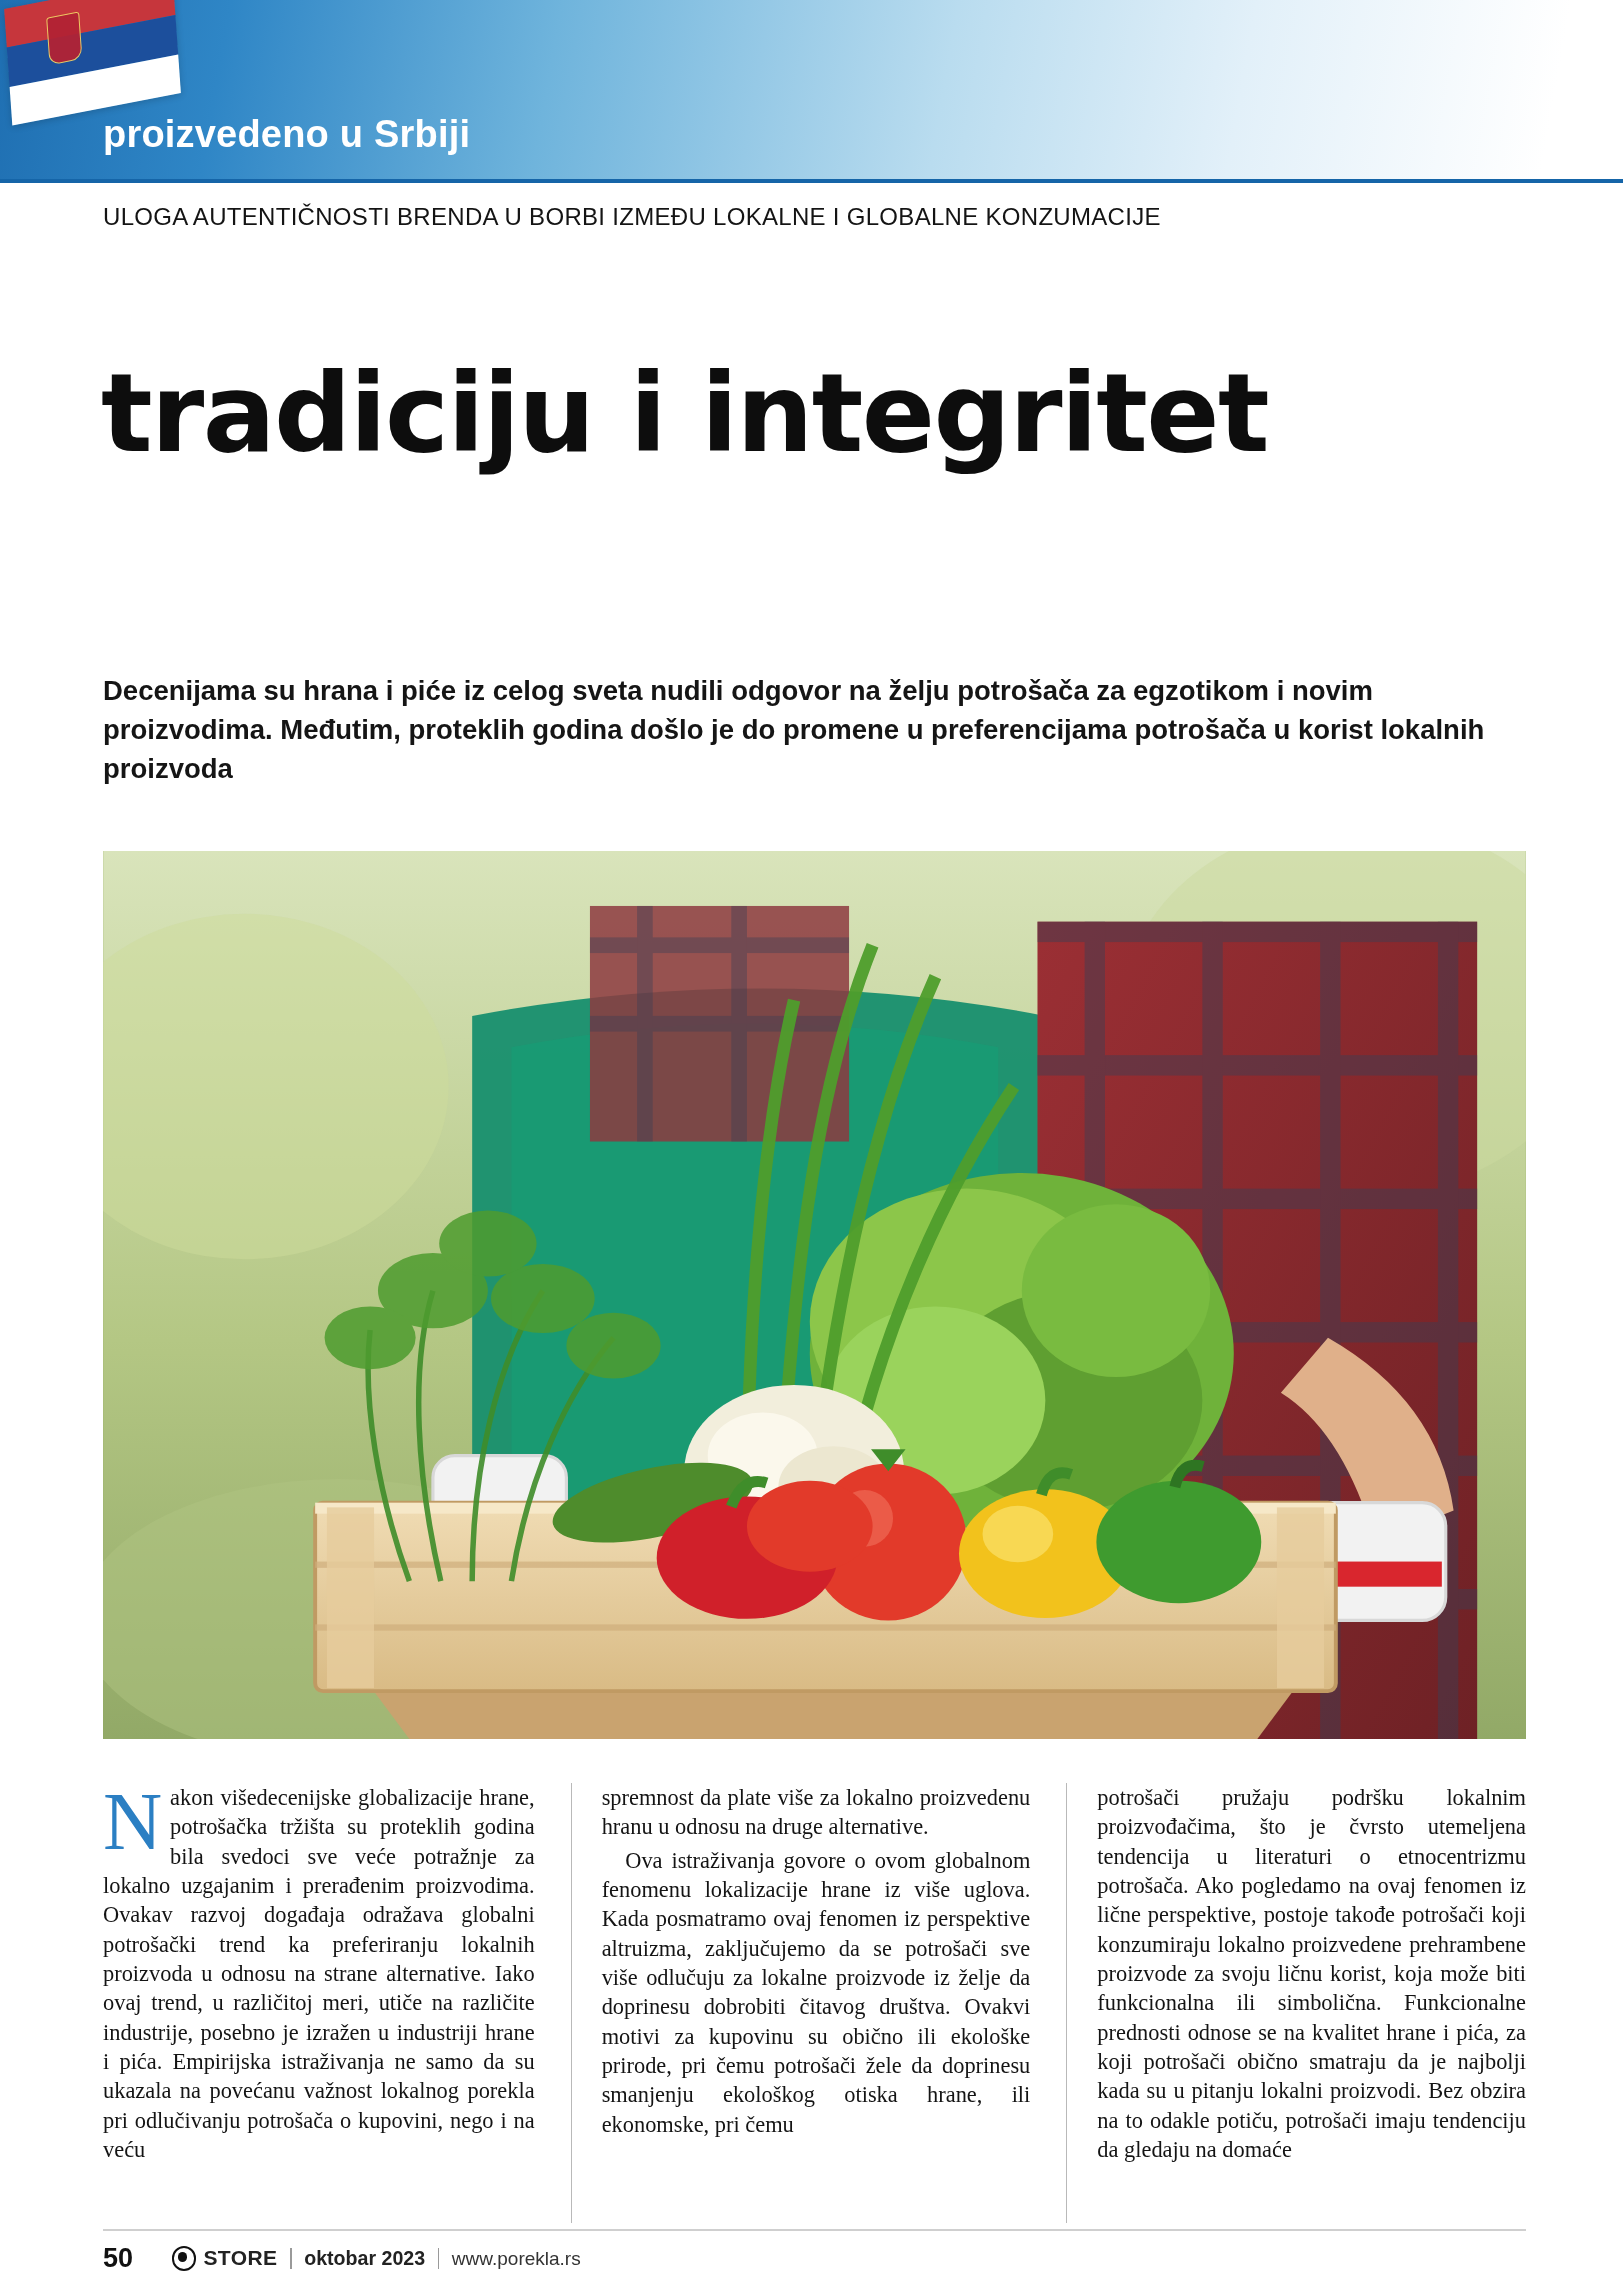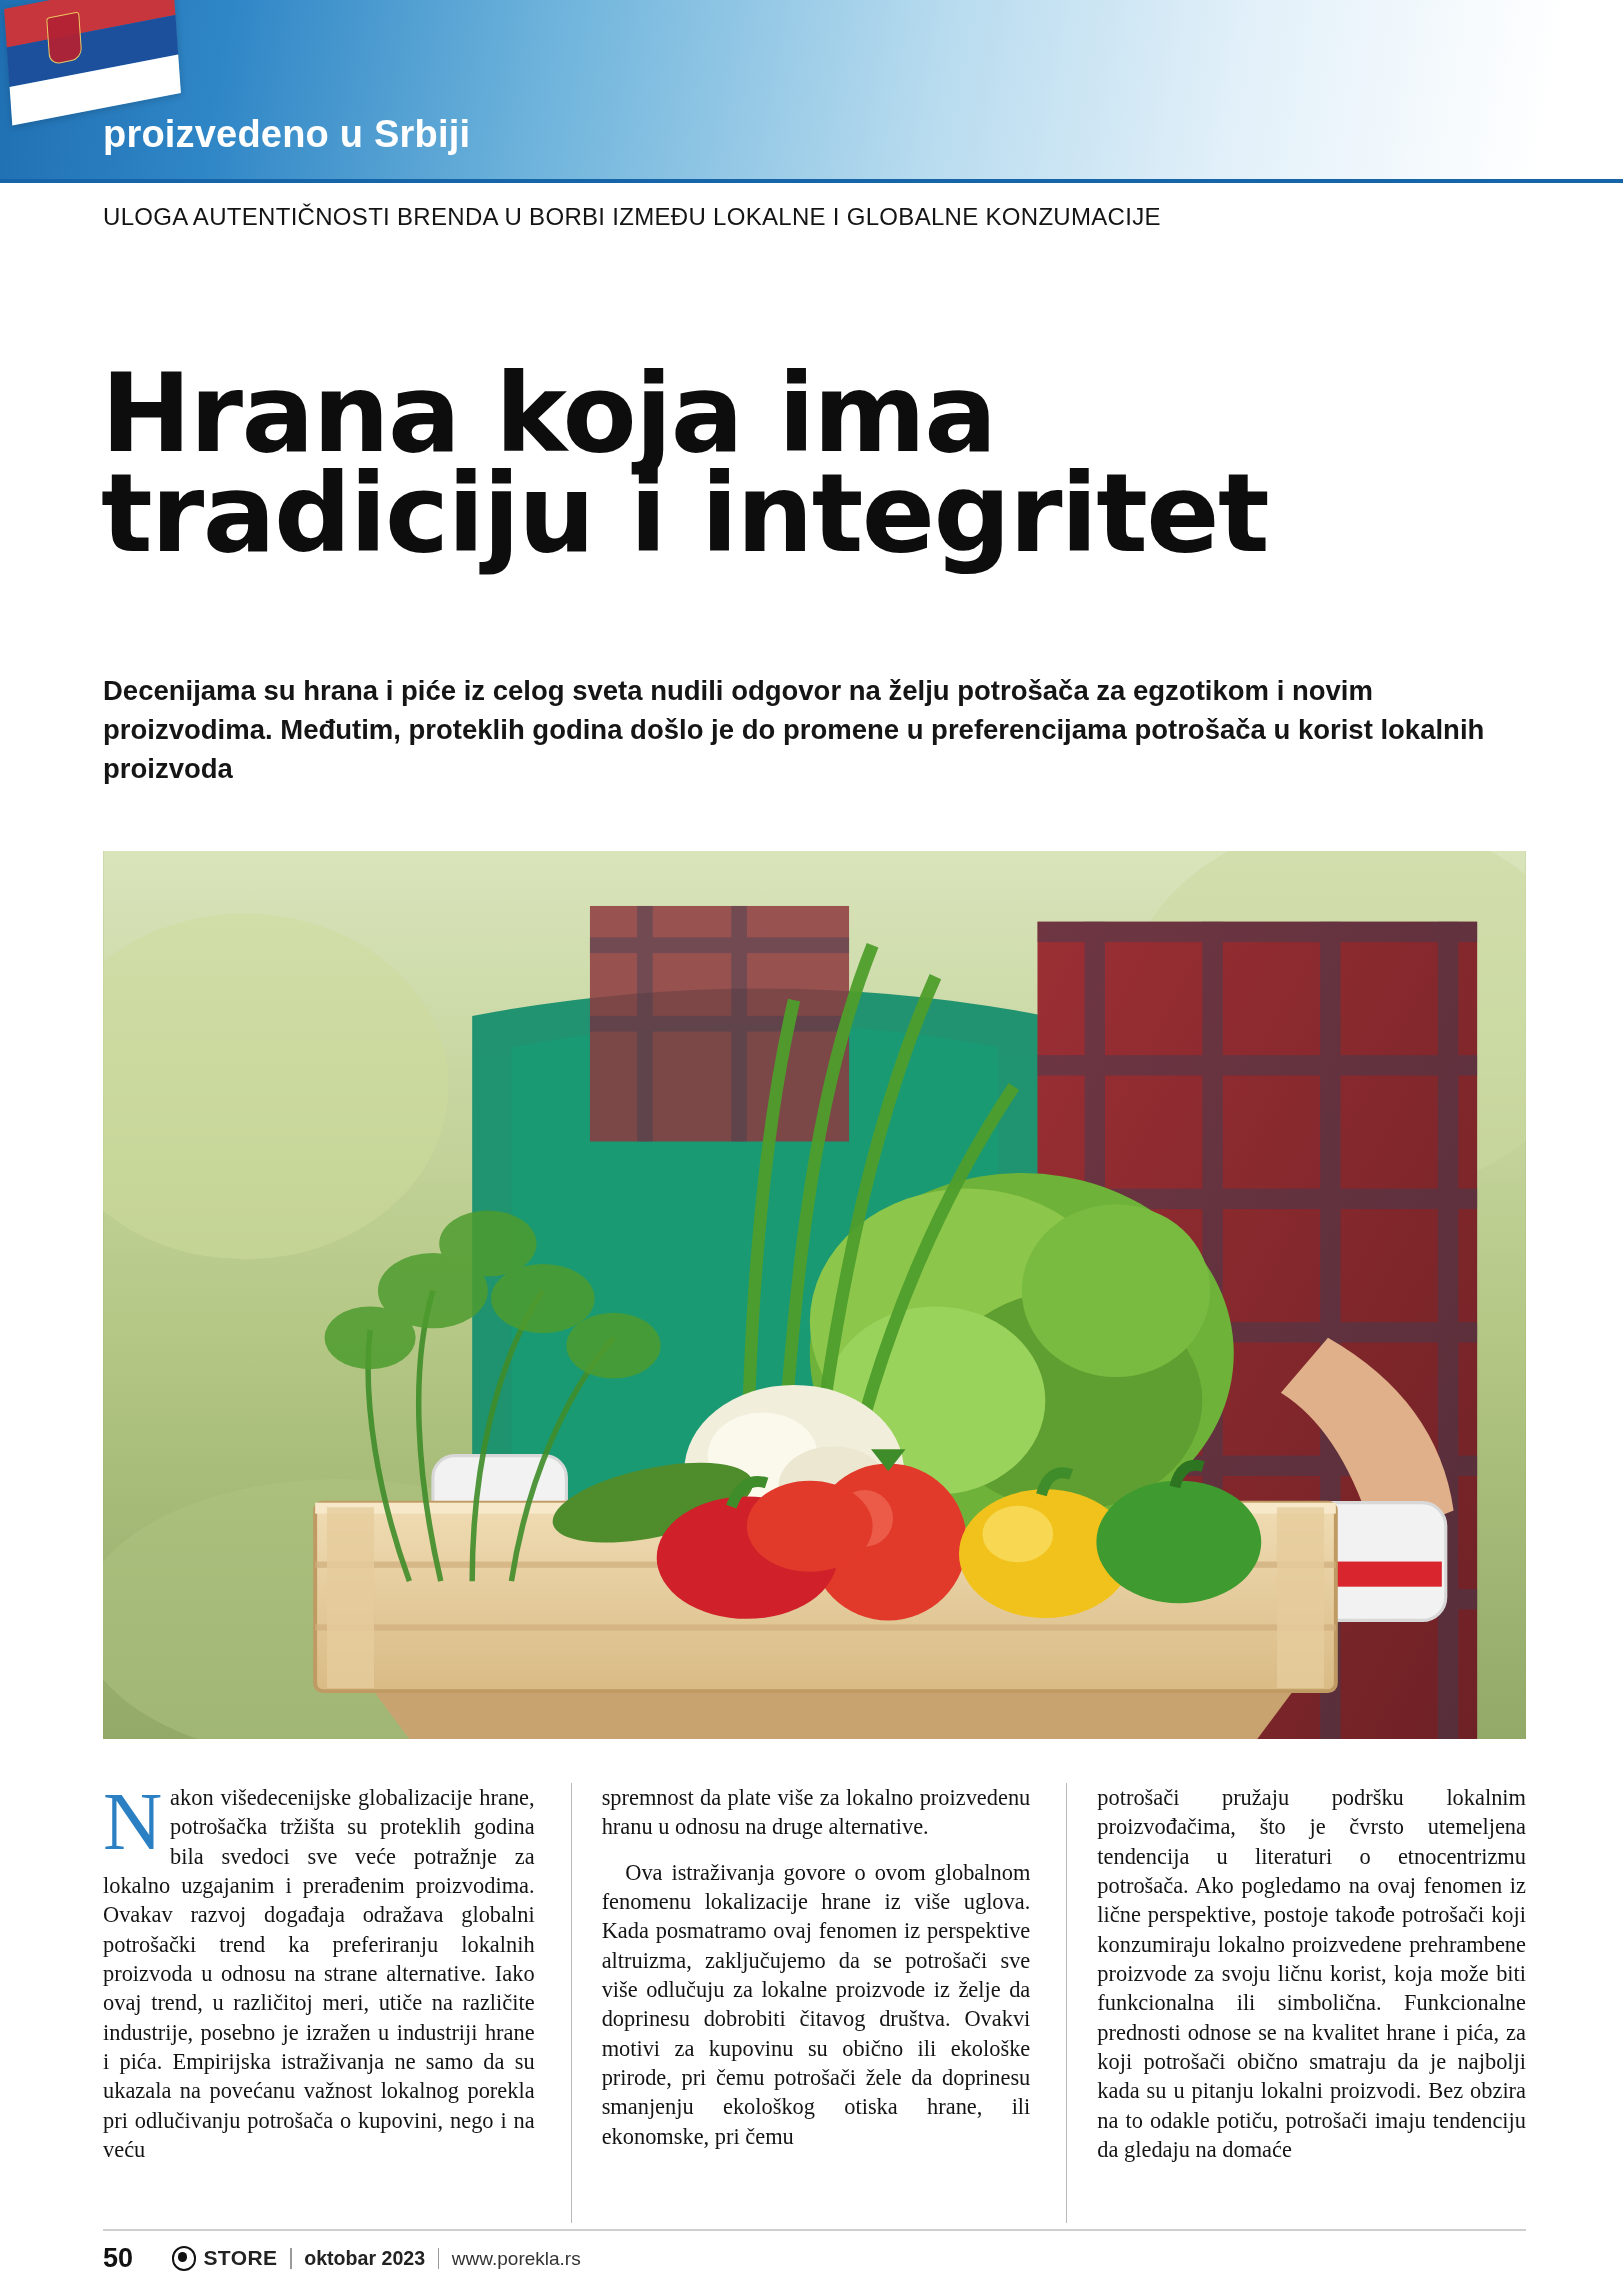--- a/index.html
+++ b/index.html
@@ -148,21 +148,21 @@
     text-align: justify;
     position: relative;
   }
   .col + .col {
     margin-left: 28px;
     padding-left: 30px;
     border-left: 1.2px solid #b9b9b9;
     width: 437px;
   }
   .col p { margin: 0; }
-  .col p + p { text-indent: 23.6px; margin-top: 16px; font-family: Liberation Serif, serif; }
+  .col p + p { text-indent: 23.6px; margin-top: 4px; font-family: Liberation Serif, serif; }
   .dropcap::first-letter {
     float: left;
     font-family: "Liberation Serif", serif;
     font-size: 82px;
     line-height: 0.80;
     font-weight: 400;
     color: #2b7fc3;
     padding: 6.3px 7.9px 0 0;
   }
 
@@ -235,21 +235,20 @@
     <div class="flag-stripe flag-white"></div>
     <div class="flag-emblem"></div>
   </div>
   <div class="banner-title">proizvedeno u Srbiji</div>
 </div>
 <div class="banner-rule"></div>
 
 <div class="kicker">ULOGA AUTENTIČNOSTI BRENDA U BORBI IZMEĐU LOKALNE I GLOBALNE KONZUMACIJE</div>
 
 <h1 class="headline">
-  <span>Hrana koja ima</span>
   <span>tradiciju i integritet</span>
 </h1>
 
 <div class="standfirst">Decenijama su hrana i piće iz celog sveta nudili odgovor na želju potrošača za egzotikom i novim proizvodima. Međutim, proteklih godina došlo je do promene u preferencijama potrošača u korist lokalnih proizvoda</div>
 
 <div class="photo">
   <svg width="1423" height="888" viewBox="0 0 1812 1131">
     <defs>
       <linearGradient id="bgsky" x1="0" y1="0" x2="0" y2="1">
         <radialGradient id="blurL" cx="0.5" cy="0.5" r="0.5">

